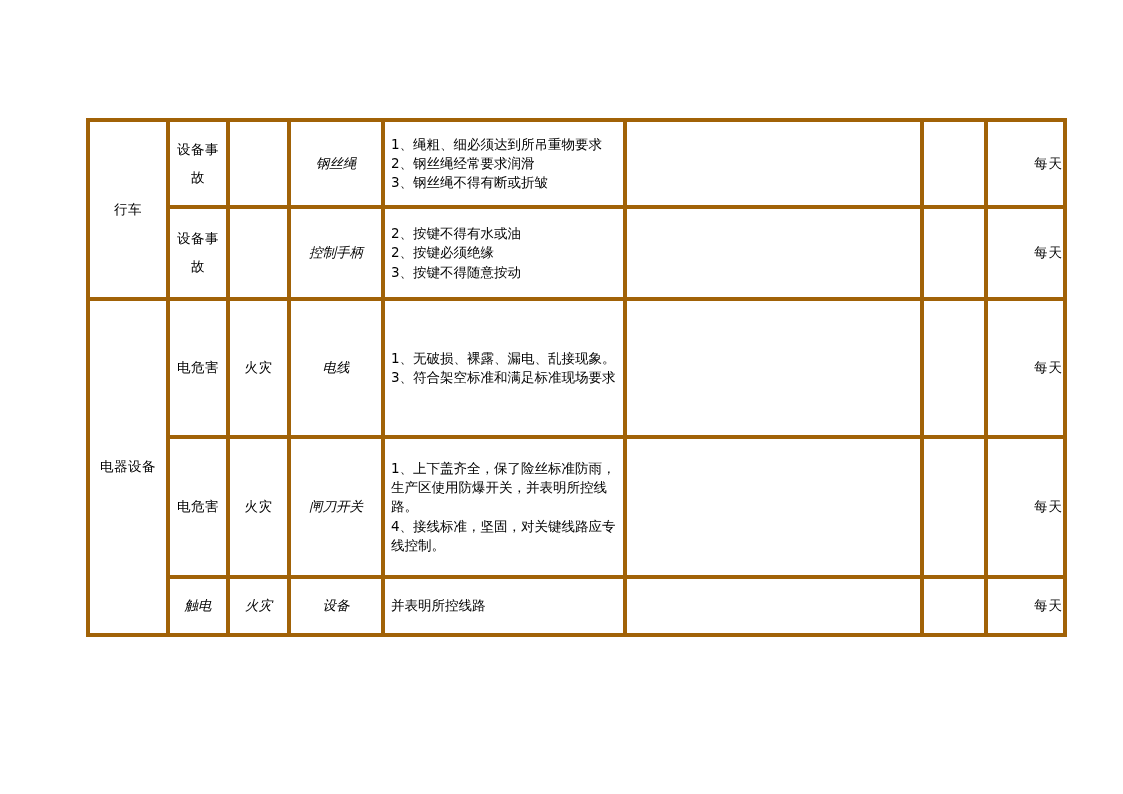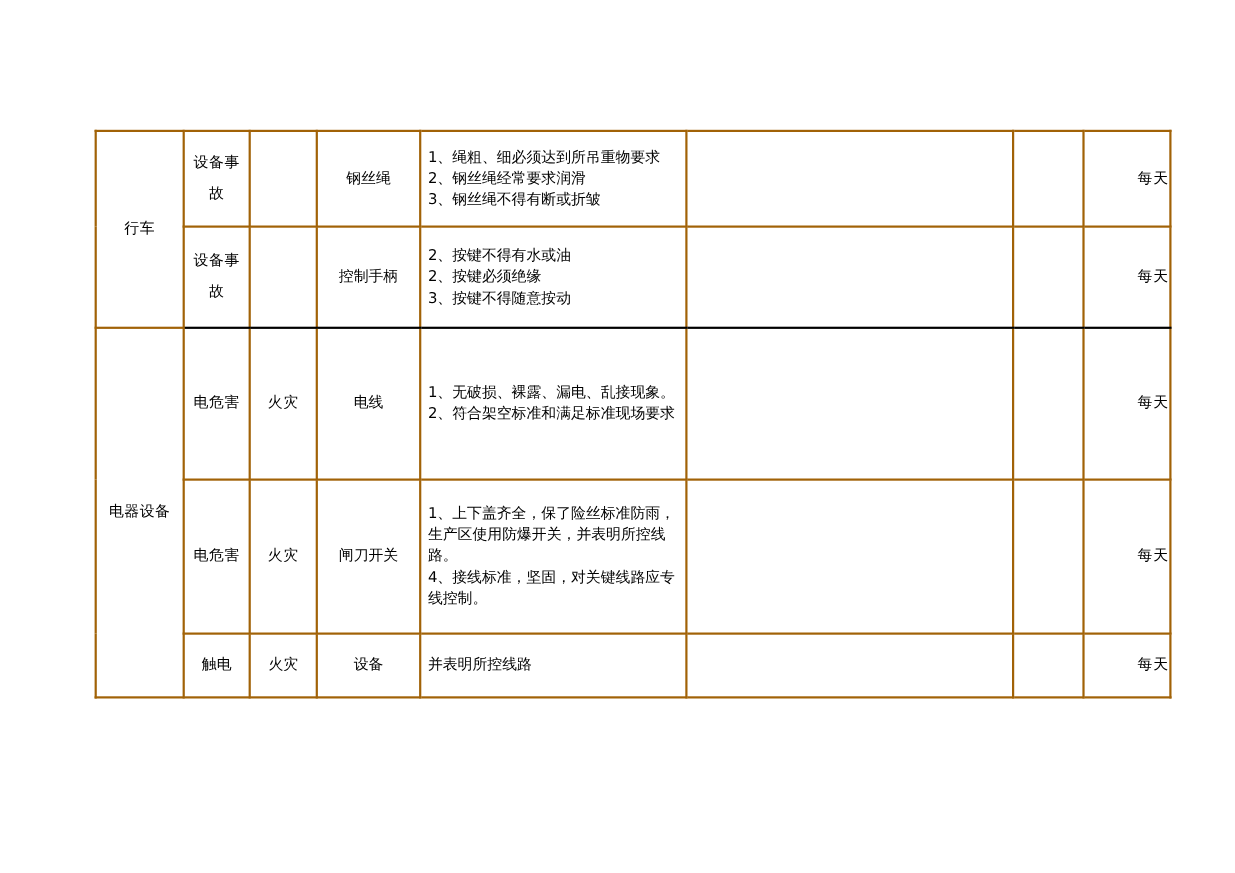--- a/index.html
+++ b/index.html
@@ -35,21 +35,21 @@
 
   table.risk-table {
     width: 954px;
     border-collapse: collapse;
     table-layout: fixed;
     font-size: 13.5px;
     line-height: 1.0;
   }
 
   table.risk-table td {
-    border: 2px solid #a16207;
+    border: 4px solid #a16207;
     padding: 0;
     vertical-align: middle;
     text-align: center;
     font-size: 13.5px;
     color: #000000;
   }
 
   
   .c1 { width: 80px; }
   .c2 { width: 60px; }
@@ -61,20 +61,21 @@
   .c8 { width: 79px; }
 
   
   tr.group-end > td {
     border-bottom: 2px solid #000000;
   }
 
   .cell-inner {
     display: block;
     padding: 2px 3px;
+    font-style: italic;
   }
 
   
   .stack {
     display: block;
     padding: 2px 2px;
     line-height: 2.05;
     letter-spacing: 0.5px;
     word-break: break-all;
     text-align: center;
@@ -189,21 +190,21 @@
             <span class="stack">电危害</span>
           </td>
           <td class="c3">
             <span class="stack">火灾</span>
           </td>
           <td class="c4">
             <span class="cell-inner">电线</span>
           </td>
           <td class="c5 desc-cell">
             <span class="desc">1、无破损、裸露、漏电、乱接现象。
-2、符合架空标准和满足标准现场要求</span>
+3、符合架空标准和满足标准现场要求</span>
           </td>
           <td class="c6">
             <span class="blank"></span>
           </td>
           <td class="c7">
             <span class="blank"></span>
           </td>
           <td class="c8">
             <span class="freq">每天</span>
           </td>

